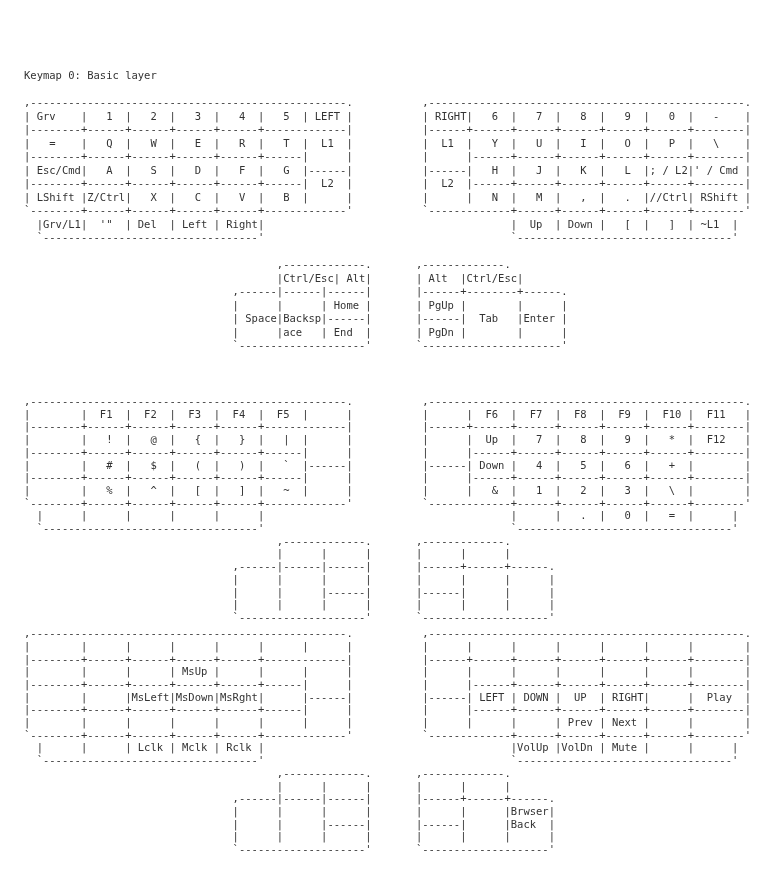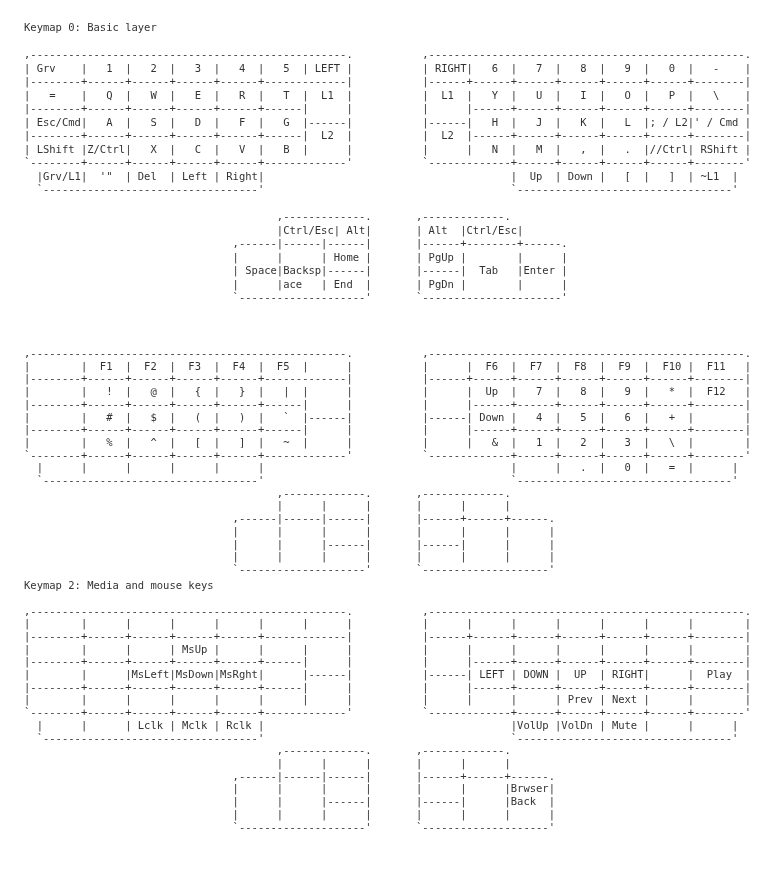--- a/index.html
+++ b/index.html
@@ -9,20 +9,21 @@
   }
   body {
     width: 765px;
     height: 883px;
     overflow: hidden;
   }
   .doc {
     padding: 21px 5px 0 24px;
     font-family: "DejaVu Sans Mono", "Liberation Mono", monospace;
     color: #333333;
+    margin-top: 48px;
   }
   pre {
     margin: 0;
     font-family: "DejaVu Sans Mono", "Liberation Mono", monospace;
     font-size: 10.5px;
     white-space: pre;
   }
   .keymap-0 pre { line-height: 13.5px; }
   .keymap-1 pre, .keymap-2 pre { line-height: 12.7px; }
   .keymap-0 .title { margin-bottom: 13.5px; }
@@ -73,21 +74,20 @@
                                         ,-------------.       ,-------------.
                                         |      |      |       |      |      |
                                  ,------|------|------|       |------+------+------.
                                  |      |      |      |       |      |      |      |
                                  |      |      |------|       |------|      |      |
                                  |      |      |      |       |      |      |      |
                                  `--------------------'       `--------------------'</pre>
   </section>
 
   <section class="keymap keymap-2">
-    <pre class="title">Keymap 2: Media and mouse keys</pre>
     <pre class="art">,--------------------------------------------------.           ,--------------------------------------------------.
 |        |      |      |      |      |      |      |           |      |      |      |      |      |      |        |
 |--------+------+------+------+------+-------------|           |------+------+------+------+------+------+--------|
 |        |      |      | MsUp |      |      |      |           |      |      |      |      |      |      |        |
 |--------+------+------+------+------+------|      |           |      |------+------+------+------+------+--------|
 |        |      |MsLeft|MsDown|MsRght|      |------|           |------| LEFT | DOWN |  UP  | RIGHT|      |  Play  |
 |--------+------+------+------+------+------|      |           |      |------+------+------+------+------+--------|
 |        |      |      |      |      |      |      |           |      |      |      | Prev | Next |      |        |
 `--------+------+------+------+------+-------------'           `-------------+------+------+------+------+--------'
   |      |      | Lclk | Mclk | Rclk |                                       |VolUp |VolDn | Mute |      |      |

